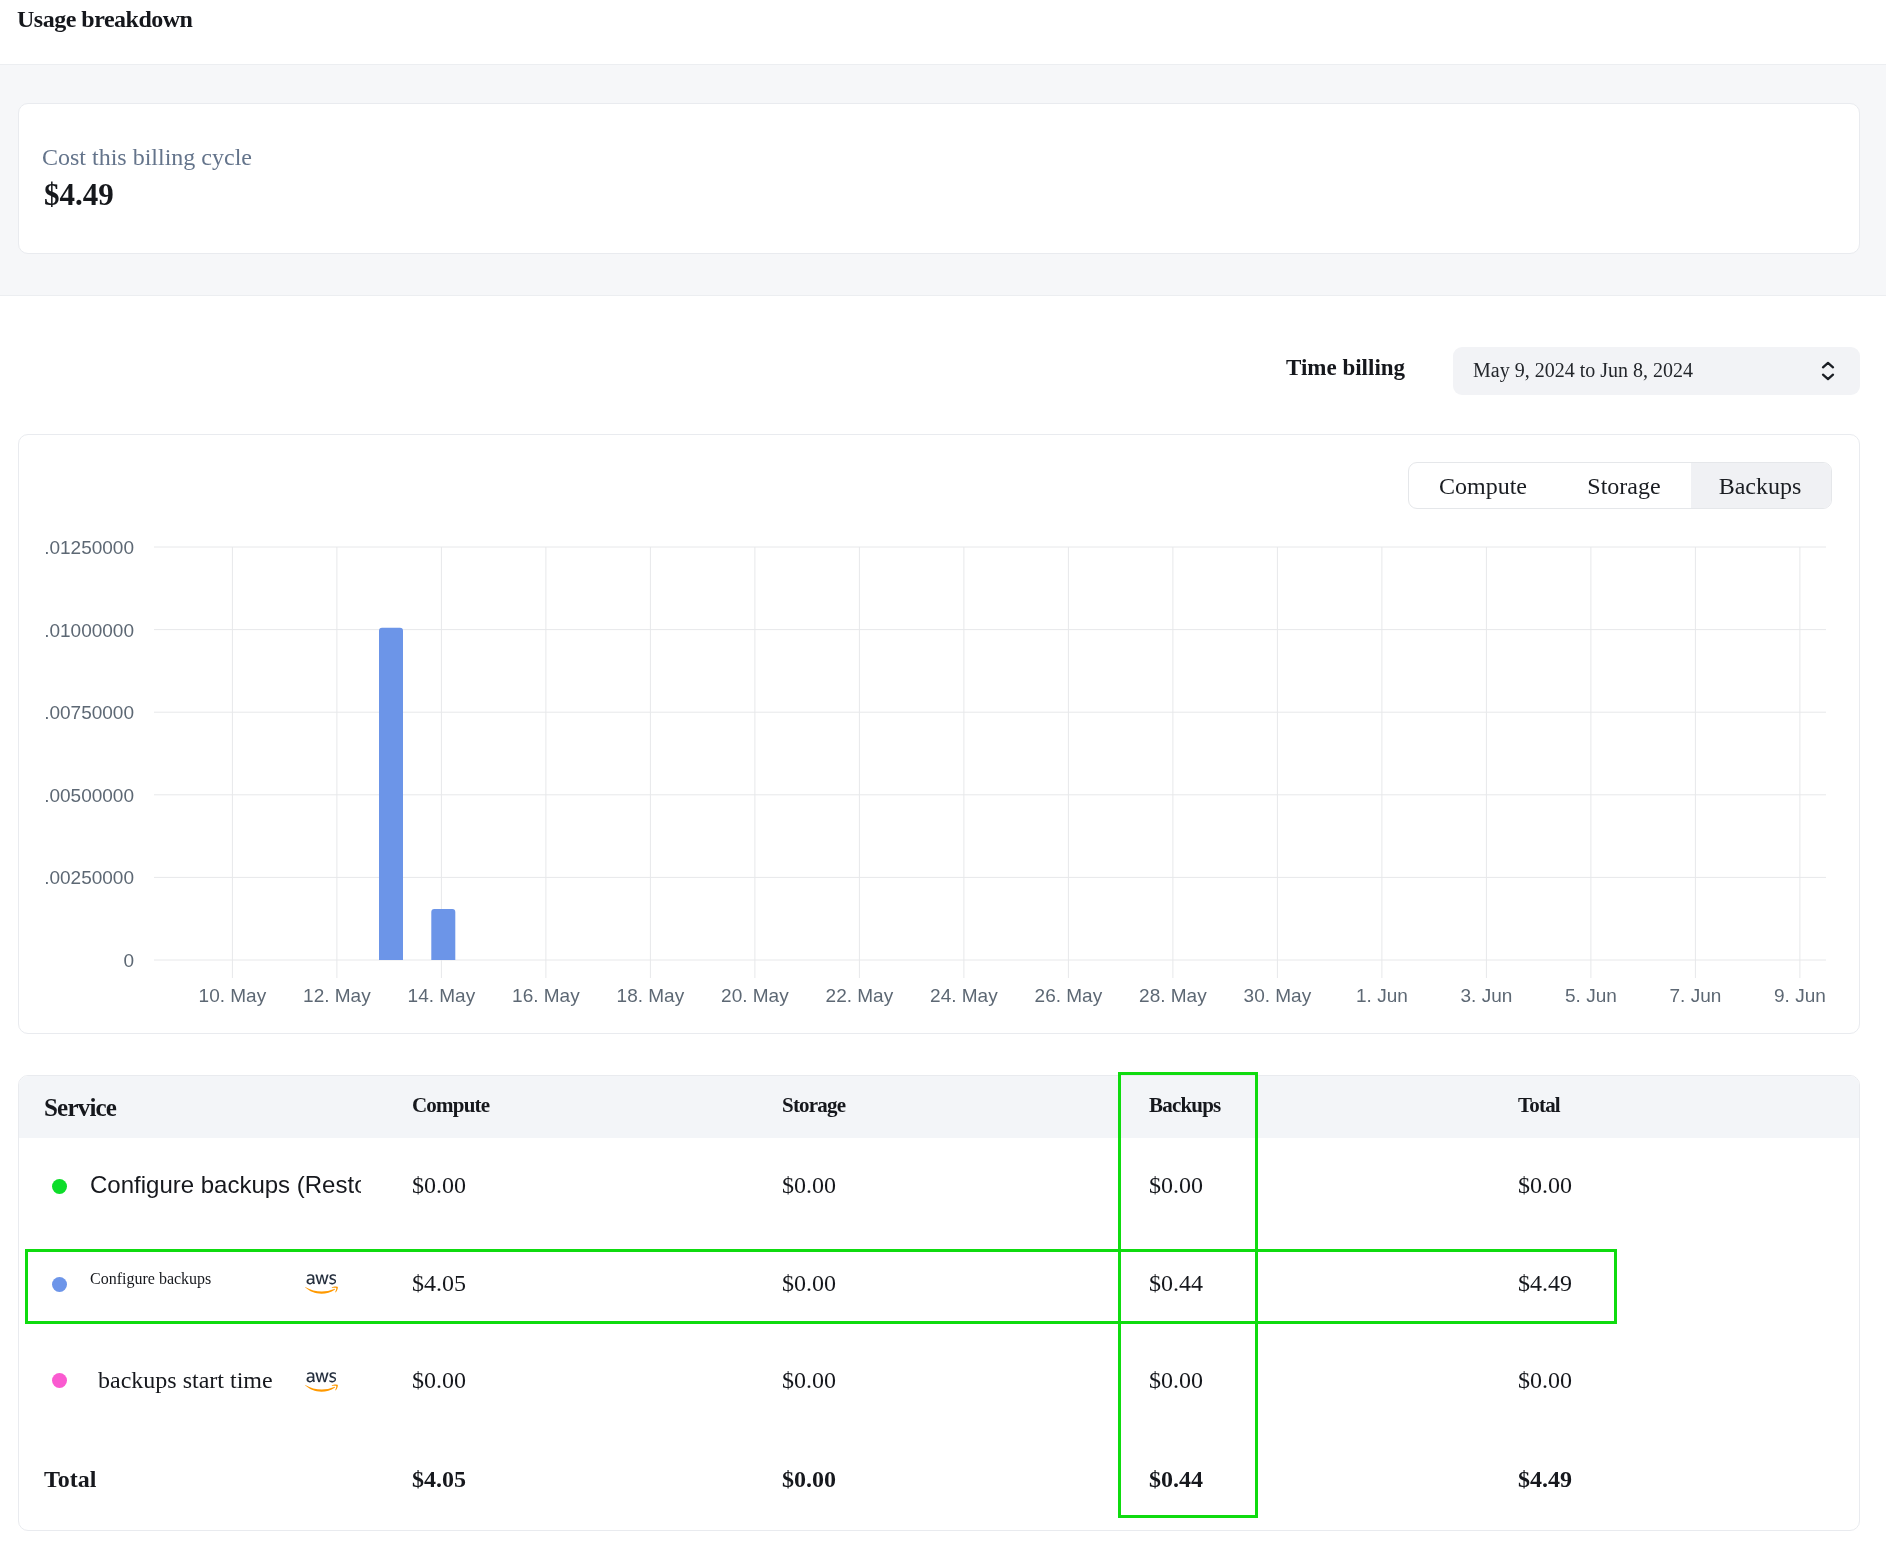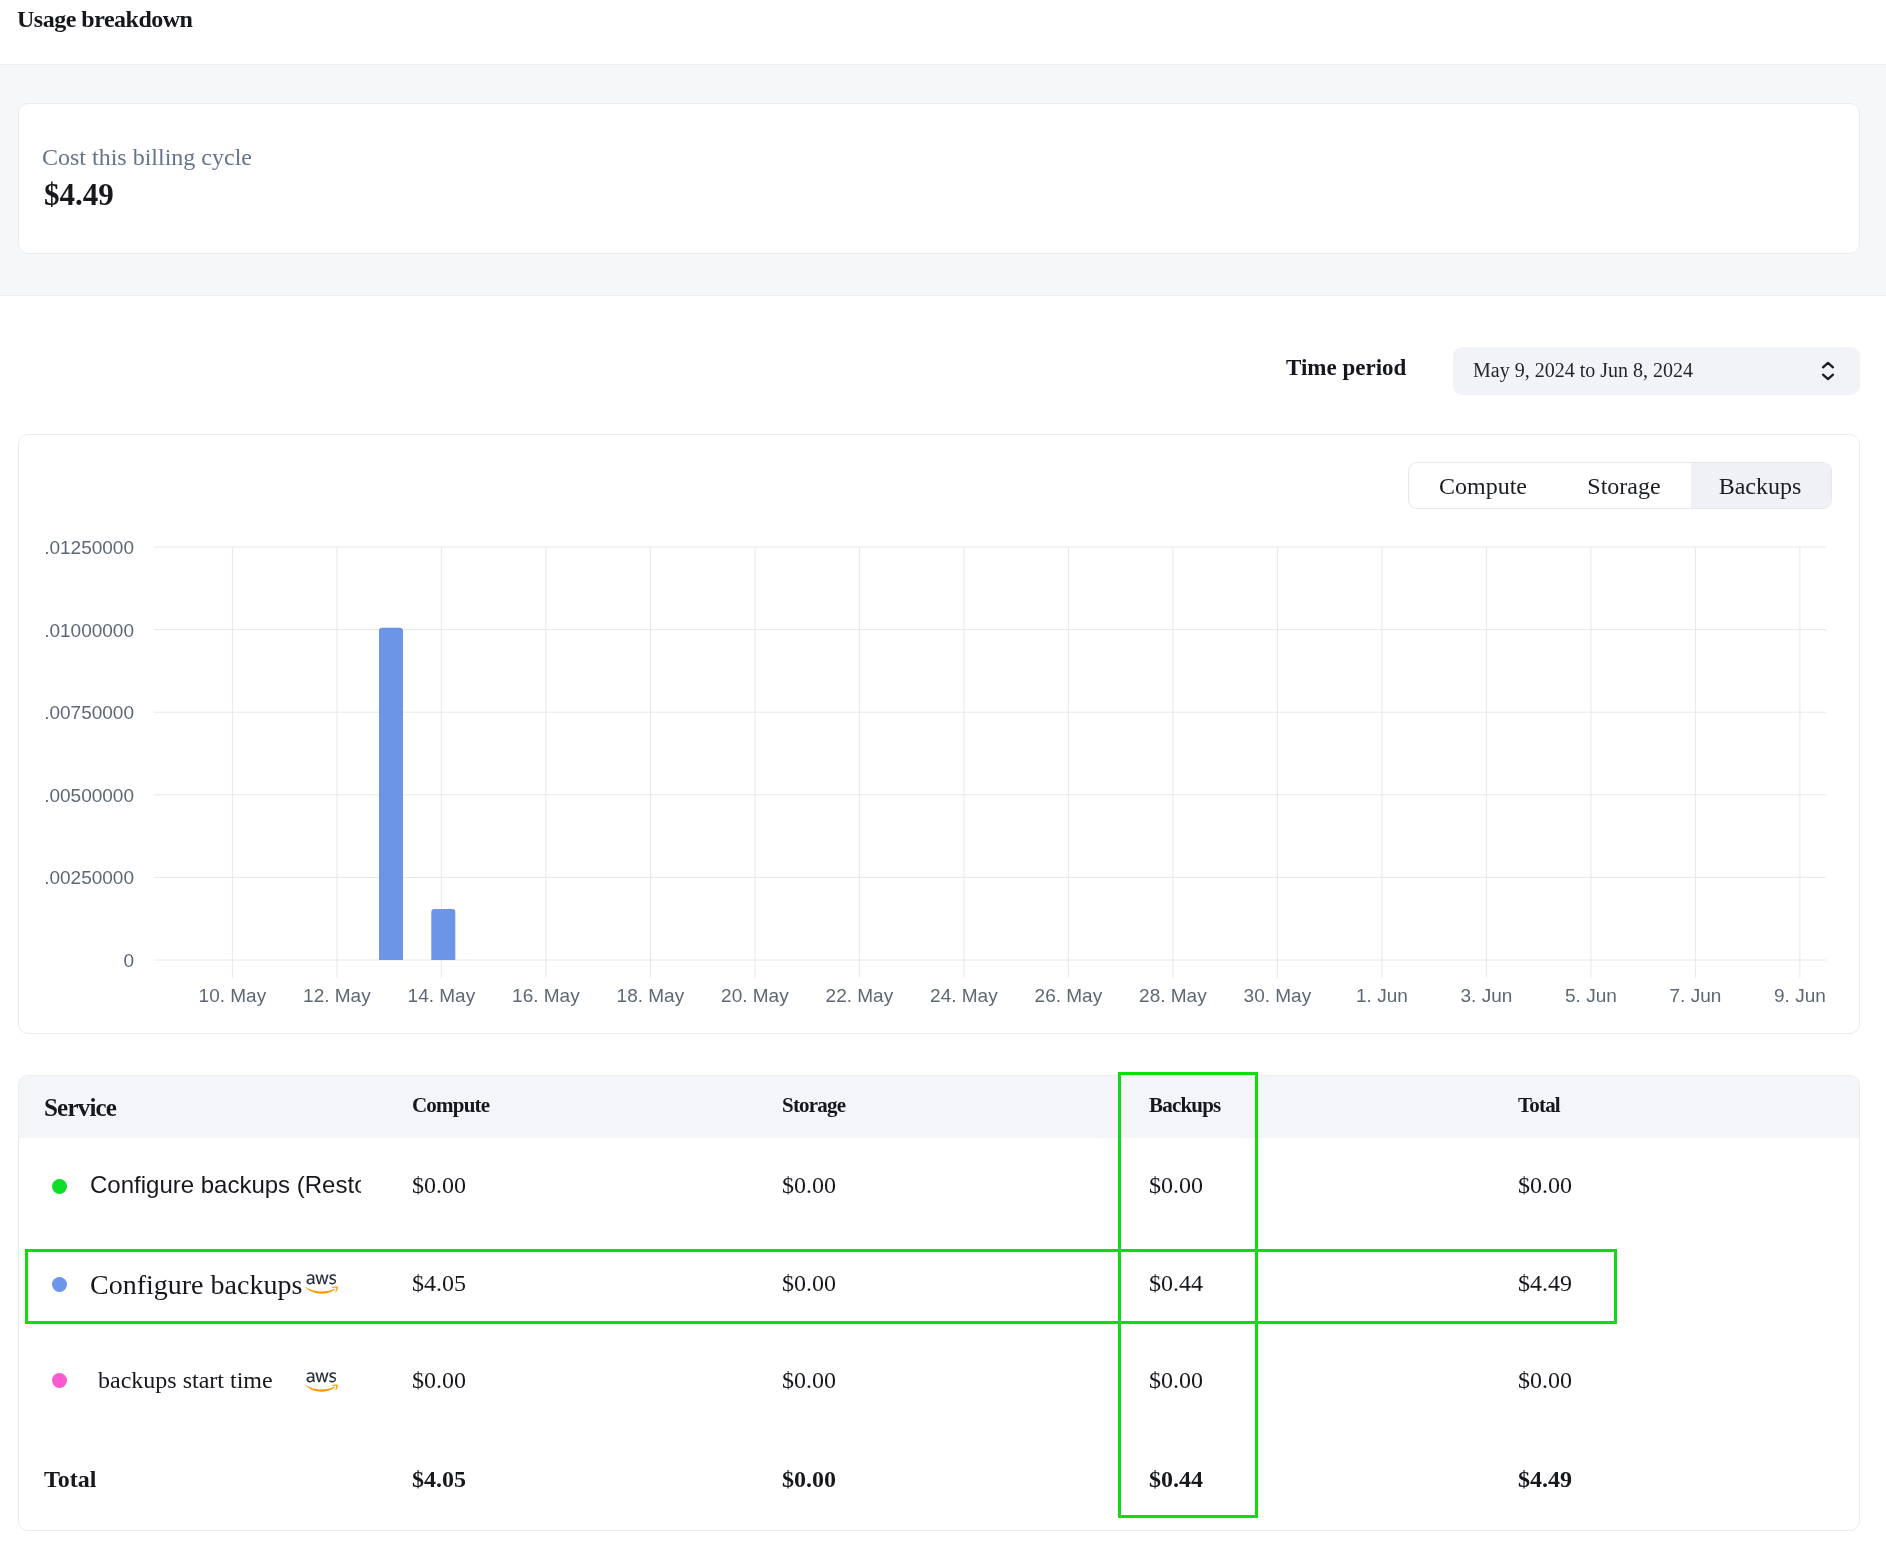--- a/index.html
+++ b/index.html
@@ -12,21 +12,21 @@
 <body>
 
 <div class="txt" style="left:17px; top:7px; font-size:24px; font-weight:bold; letter-spacing:-0.5px; color:#15171c;">Usage breakdown</div>
 
 <div class="abs" style="left:0; top:64px; width:1886px; height:232px; background:#f6f7f9; border-top:1px solid #eceef1; border-bottom:1px solid #eceef1;"></div>
 
 <div class="abs" style="left:18px; top:103px; width:1842px; height:151px; background:#fff; border:1px solid #e9ebef; border-radius:10px;"></div>
 <div class="txt" style="left:42px; top:145px; font-size:24px; color:#64748b;">Cost this billing cycle</div>
 <div class="txt" style="left:44px; top:179px; font-size:31px; font-weight:bold; color:#16181c;">$4.49</div>
 
-<div class="txt" style="left:1286px; top:356px; font-size:23px; font-weight:bold; color:#15171c;">Time period</div>
+<div class="txt" style="left:1286px; top:356px; font-size:23px; font-weight:bold; color:#15171c;">Time billing</div>
 <div class="abs" style="left:1453px; top:347px; width:407px; height:48px; background:#f2f3f6; border-radius:9px;"></div>
 <div class="txt" style="left:1473px; top:360px; font-size:20px; color:#23262b;">May 9, 2024 to Jun 8, 2024</div>
 <svg class="abs" style="left:1819px; top:358px;" width="18" height="26" viewBox="0 0 18 26">
   <path d="M4 9.3 L9 4.9 L14 9.3" fill="none" stroke="#1b1e24" stroke-width="2.3" stroke-linecap="round" stroke-linejoin="round"></path>
   <path d="M4 16.7 L9 21.1 L14 16.7" fill="none" stroke="#1b1e24" stroke-width="2.3" stroke-linecap="round" stroke-linejoin="round"></path>
 </svg>
 
 <div class="abs" style="left:18px; top:434px; width:1842px; height:600px; background:#fff; border:1px solid #e9ebef; border-radius:10px;"></div>
 
 <div class="abs" style="left:1408px; top:462px; width:424px; height:47px; border:1px solid #e5e7ea; border-radius:9px; background:#fff; overflow:hidden;">
@@ -119,21 +119,21 @@
 </svg>
 
 <div class="abs" style="left:52px; top:1179px; width:15px; height:15px; border-radius:50%; background:#0ddd2a;"></div>
 <div class="abs" style="left:90px; top:1171px; width:271px; height:28px; overflow:hidden;"><span style="font-size:24px; line-height:28px; white-space:nowrap;">Configure backups (Restore)</span></div>
 <div class="txt" style="left:412px; top:1173px; font-size:24px;">$0.00</div>
 <div class="txt" style="left:782px; top:1173px; font-size:24px;">$0.00</div>
 <div class="txt" style="left:1149px; top:1173px; font-size:24px;">$0.00</div>
 <div class="txt" style="left:1518px; top:1173px; font-size:24px;">$0.00</div>
 
 <div class="abs" style="left:52px; top:1277px; width:15px; height:15px; border-radius:50%; background:#6d95e9;"></div>
-<div class="txt" style="left:90px; top:1271px; font-size:28px;">Configure backups</div>
+<div class="txt" style="left:90px; top:1271px; font-size:16px;">Configure backups</div>
 <svg class="abs" style="left:305px; top:1274px;" width="33" height="20" viewBox="0 0 304 182">
     <use href="#awslogo"></use>
   </svg>
 <div class="txt" style="left:412px; top:1271px; font-size:24px;">$4.05</div>
 <div class="txt" style="left:782px; top:1271px; font-size:24px;">$0.00</div>
 <div class="txt" style="left:1149px; top:1271px; font-size:24px;">$0.44</div>
 <div class="txt" style="left:1518px; top:1271px; font-size:24px;">$4.49</div>
 
 <div class="abs" style="left:52px; top:1373px; width:15px; height:15px; border-radius:50%; background:#fa5ad0;"></div>
 <div class="txt" style="left:90px; top:1368px; font-size:24px;margin-left:8px;">backups start time</div>

